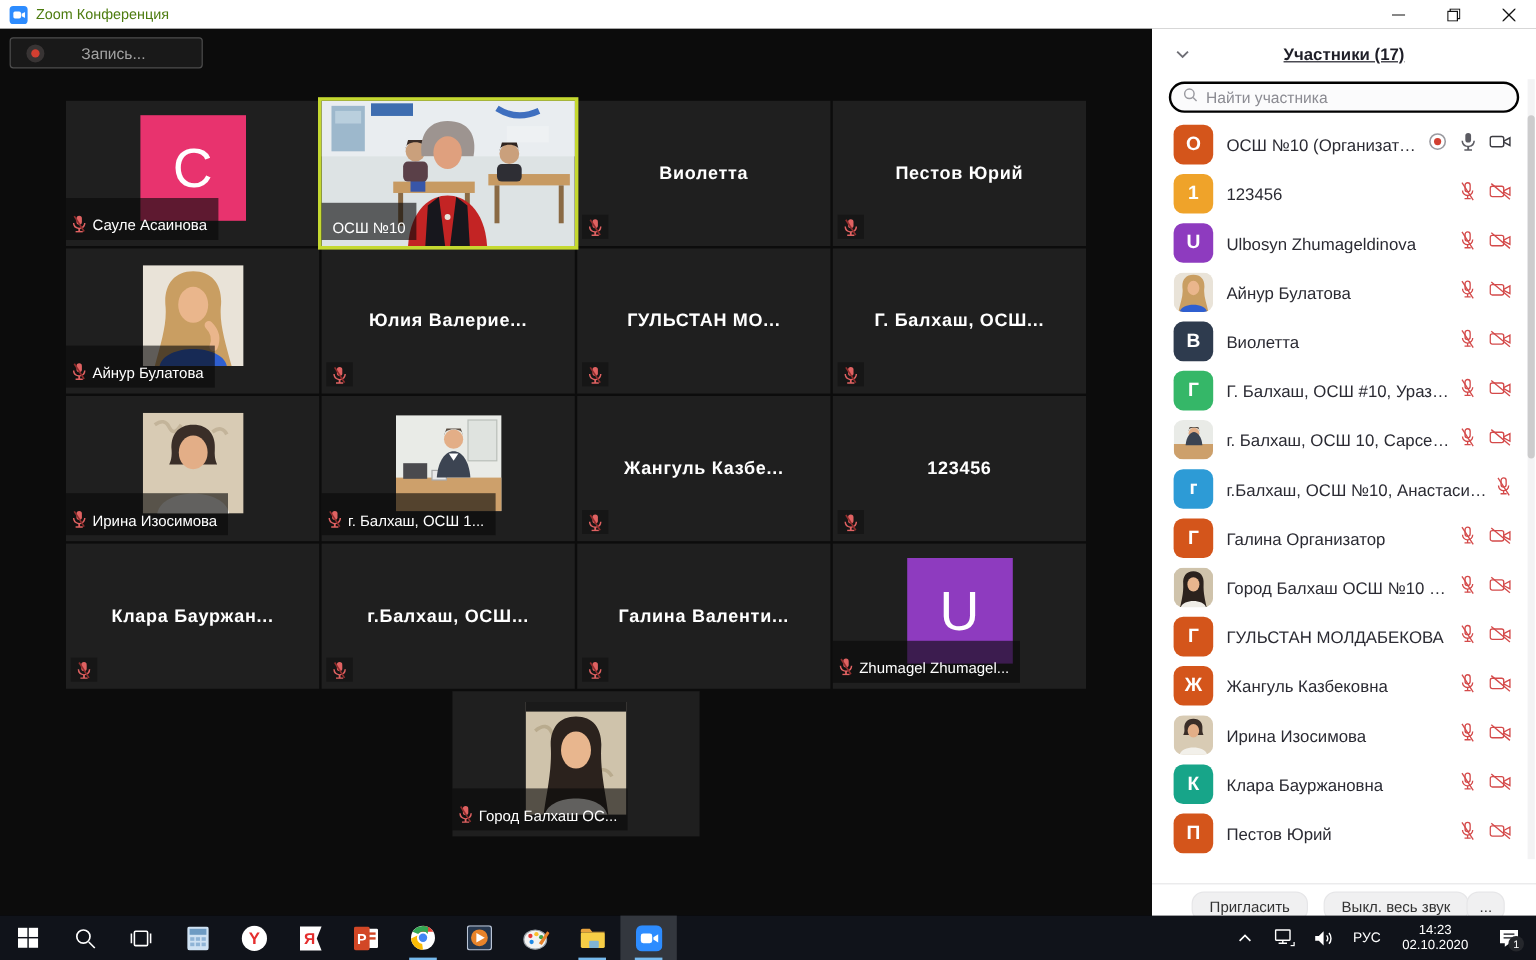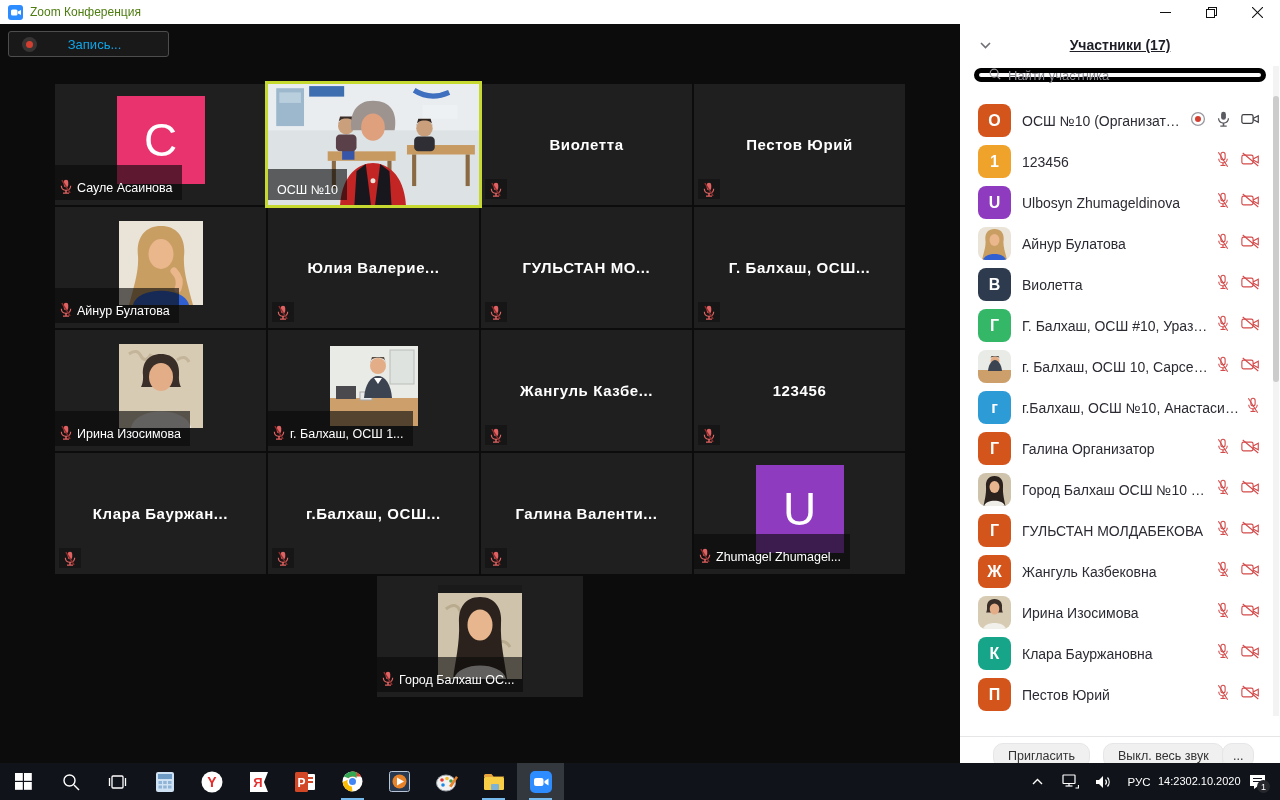--- a/index.html
+++ b/index.html
@@ -11,40 +11,40 @@
   .zoom-app-icon { width:15px; height:15px; border-radius:3px; background:#2d8cff; margin-left:8px; display:flex; align-items:center; justify-content:center; flex:none; }
   .title-text { font-size:12px; color:#4d7c0f; margin-left:7px; }
   .win-controls { margin-left:auto; display:flex; height:100%; }
   .win-btn { width:46px; height:100%; display:flex; align-items:center; justify-content:center; }
 
   
   .video-area { position:absolute; top:24px; left:0; width:960px; height:739px; background:#0c0c0c; }
   .record-pill { position:absolute; top:7px; left:8px; width:161px; height:26px; background:#191919; border:1px solid #4d4d4d; border-radius:3px; display:flex; align-items:center; z-index:5; }
   .record-dot-wrap { width:15px; height:15px; border-radius:50%; background:#383434; margin-left:13px; position:relative; flex:none; }
   .record-dot-wrap::after { content:""; position:absolute; left:4px; top:4px; width:7px; height:7px; border-radius:50%; background:#d23f31; }
-  .record-text { color:#0ea5e9; font-size:13px; flex:1; text-align:center; padding-right:16px; }
+  .record-text { color:#a3a3a3; font-size:13px; flex:1; text-align:center; padding-right:16px; }
 
   .grid { position:absolute; left:55px; top:60px; display:grid; grid-template-columns:repeat(4, 211px); grid-auto-rows:121px; gap:2px; }
   .tile { position:relative; background:#1f1f1f; }
   .tile-active { outline:3px solid #c5d930; z-index:2; }
   .tile-center-name { position:absolute; inset:0; display:flex; align-items:center; justify-content:center; color:#fff; font-size:15px; font-weight:bold; letter-spacing:0.6px; }
   .tile-avatar { position:absolute; left:50%; top:46%; transform:translate(-50%,-50%); width:88px; height:88px; display:flex; align-items:center; justify-content:center; color:#fff; font-size:46px; font-weight:normal; }
   .tile-photo { position:absolute; left:50%; top:46%; transform:translate(-50%,-50%); display:block; }
   .tile-video-svg { position:absolute; inset:0; width:100%; height:100%; }
   .tile-label { position:absolute; left:0; bottom:5px; display:flex; align-items:center; gap:5px; background:rgba(10,10,10,0.62); padding:14px 9px 3px 5px; color:#fff; font-size:12.5px; white-space:nowrap; max-width:97%; overflow:hidden; z-index:3; }
   .tile-label.no-icon { padding-left:9px; }
   .tile-badge { position:absolute; left:4px; bottom:6px; background:rgba(14,14,14,0.55); padding:3px 5px 2px; display:flex; z-index:3; }
   .tile-row5 { position:absolute; left:377px; top:552px; width:206px; height:121px; background:#1f1f1f; }
 
   
   .panel { position:absolute; top:24px; left:960px; width:320px; height:739px; background:#ffffff; }
   .panel-header { height:42px; display:flex; align-items:center; justify-content:center; position:relative; }
   .panel-collapse { position:absolute; left:16px; top:12px; width:18px; height:18px; display:flex; align-items:center; justify-content:center; }
   .panel-title { font-size:14px; font-weight:bold; color:#1f1f28;text-decoration:underline; }
-  .search-wrap { margin:2px 14px 0; height:14px; border:5px solid #000000; background:#fbfbfc; border-radius:13px; display:flex; align-items:center; padding:0 10px; gap:7px; }
+  .search-wrap { margin:2px 14px 0; height:26px; border:2px solid #000000; background:#fbfbfc; border-radius:13px; display:flex; align-items:center; padding:0 10px; gap:7px; }
   .search-input { border:none; outline:none; background:transparent; font-size:13px; color:#333; width:100%; font-family:"Liberation Sans", sans-serif; }
   .search-input::placeholder { color:#8b8b92; opacity:1; }
   .plist { position:absolute; top:76px; left:0; width:312px; }
   .prow { height:41px; display:flex; align-items:center; padding:0 12px 0 18px; }
   .pav { width:33px; height:33px; border-radius:8px; color:#fff; font-weight:bold; font-size:16px; display:flex; align-items:center; justify-content:center; flex:none; }
   .pav-photo { width:33px; height:33px; border-radius:8px; overflow:hidden; flex:none; }
   .pname { margin-left:11px; font-size:14px; color:#2b2b33; white-space:nowrap; overflow:hidden; text-overflow:ellipsis; flex:1; }
   .picons { display:flex; gap:11px; margin-left:6px; align-items:center; flex:none; }
   .panel-footer { position:absolute; left:0; top:712px; width:320px; height:45px; border-top:1px solid #e6e6e8; background:#fff; }
   .pf-btn { position:absolute; top:6px; height:25px; background:#f0f0f1; border:1px solid #e6e6e8; border-radius:10px; font-size:12.5px; color:#333; display:flex; align-items:center; padding:0 14px; font-family:"Liberation Sans", sans-serif; }
@@ -52,21 +52,21 @@
   .scroll-thumb { position:absolute; right:0; top:30px; height:286px; width:6px; background:#cccccd; border-radius:3px; }
 
   
   .taskbar { position:absolute; left:0; top:763px; width:1280px; height:37px; background:#10131a; display:flex; align-items:stretch; }
   .tb-icon { width:47px; display:flex; align-items:center; justify-content:center; position:relative; }
   .tb-underline::after { content:""; position:absolute; bottom:0; left:12px; right:12px; height:2px; background:#76b9ed; }
   .tb-active { background:#33373e; }
   .tray { margin-left:auto; display:flex; align-items:center; height:100%; }
   .tray-item { height:100%; display:flex; align-items:center; justify-content:center; }
   .tray-lang { width:38px; color:#fff; font-size:11.5px; }
-  .tray-clock { width:76px; color:#fff; font-size:11px; line-height:13px; text-align:center; flex-direction:row;justify-content:space-between; }
+  .tray-clock { width:76px; color:#fff; font-size:11px; line-height:13px; text-align:center; flex-direction:column; }
   .tray-action { width:46px; position:relative; }
   .badge { position:absolute; right:10px; bottom:7px; width:13px; height:13px; border-radius:50%; background:#25272c; color:#fff; font-size:9px; display:flex; align-items:center; justify-content:center; }
 </style>
 </head>
 <body>
 
 <div class="screen">
 
   <div class="titlebar">
     <div class="zoom-app-icon">

